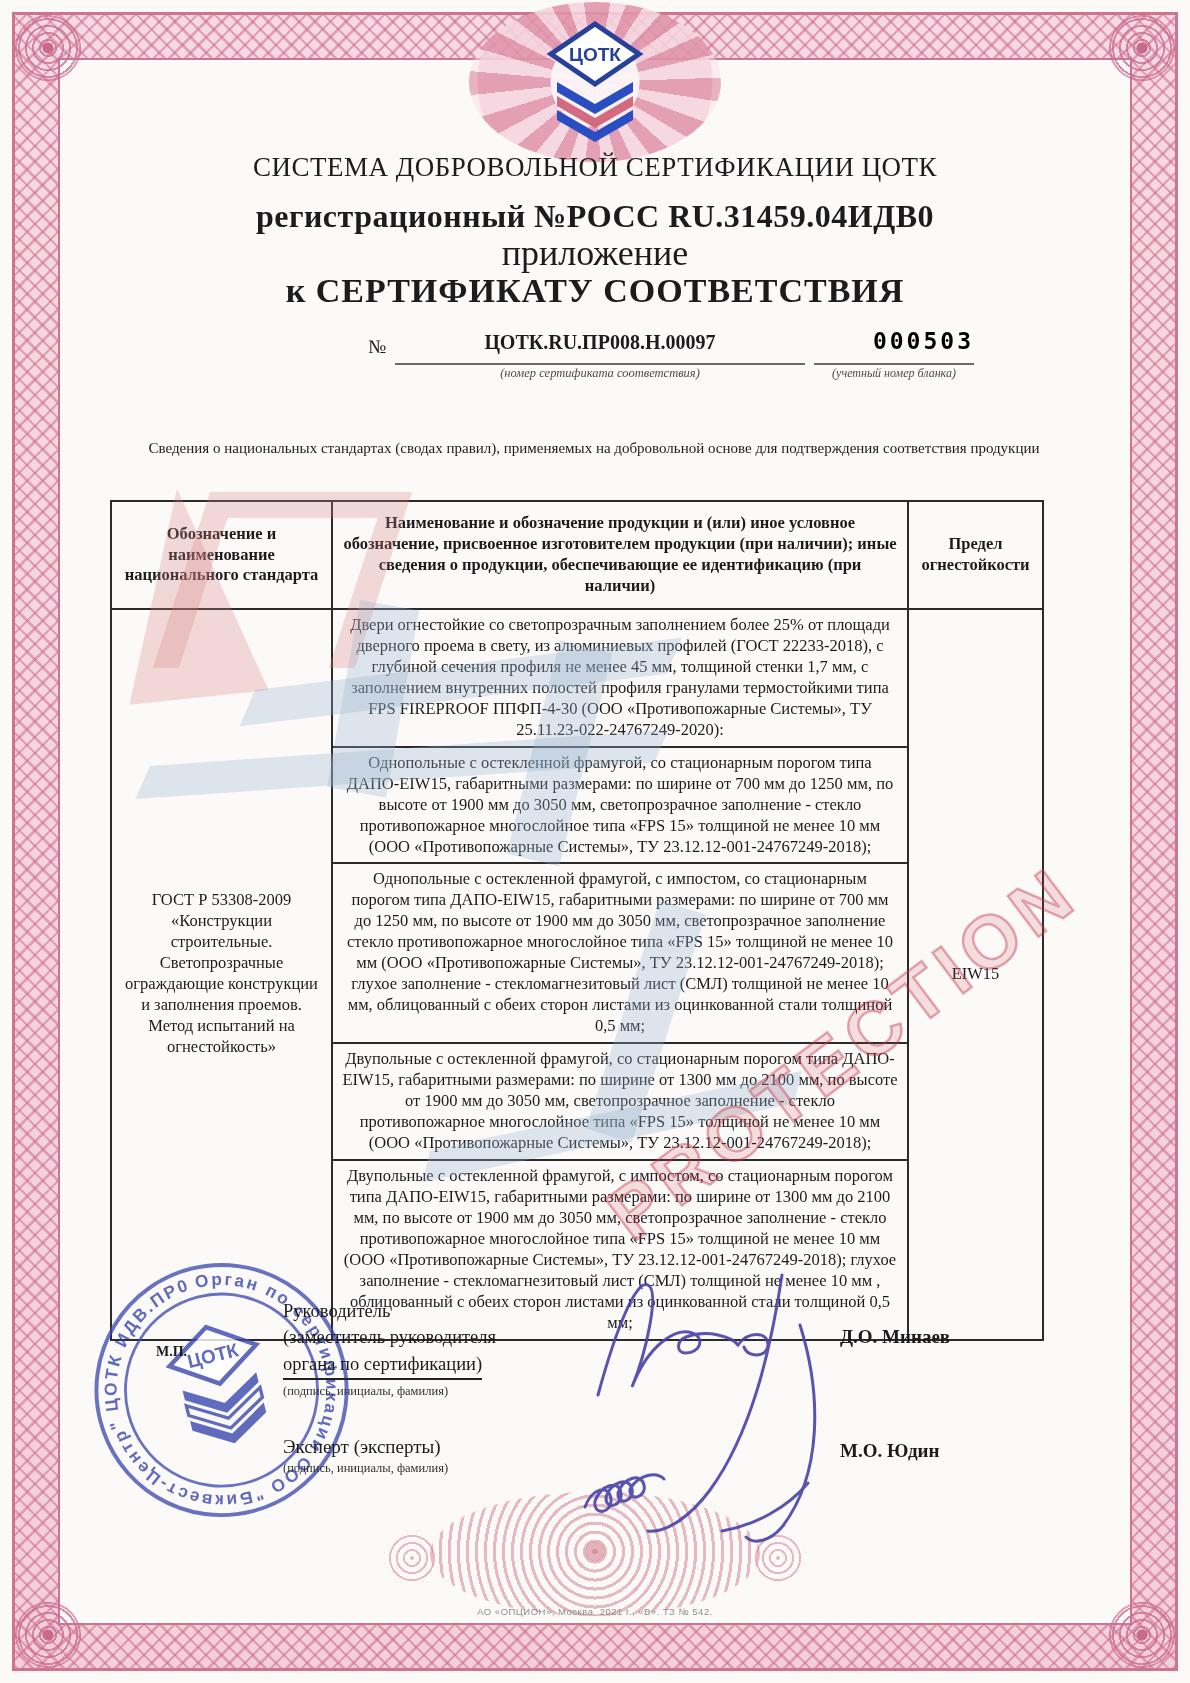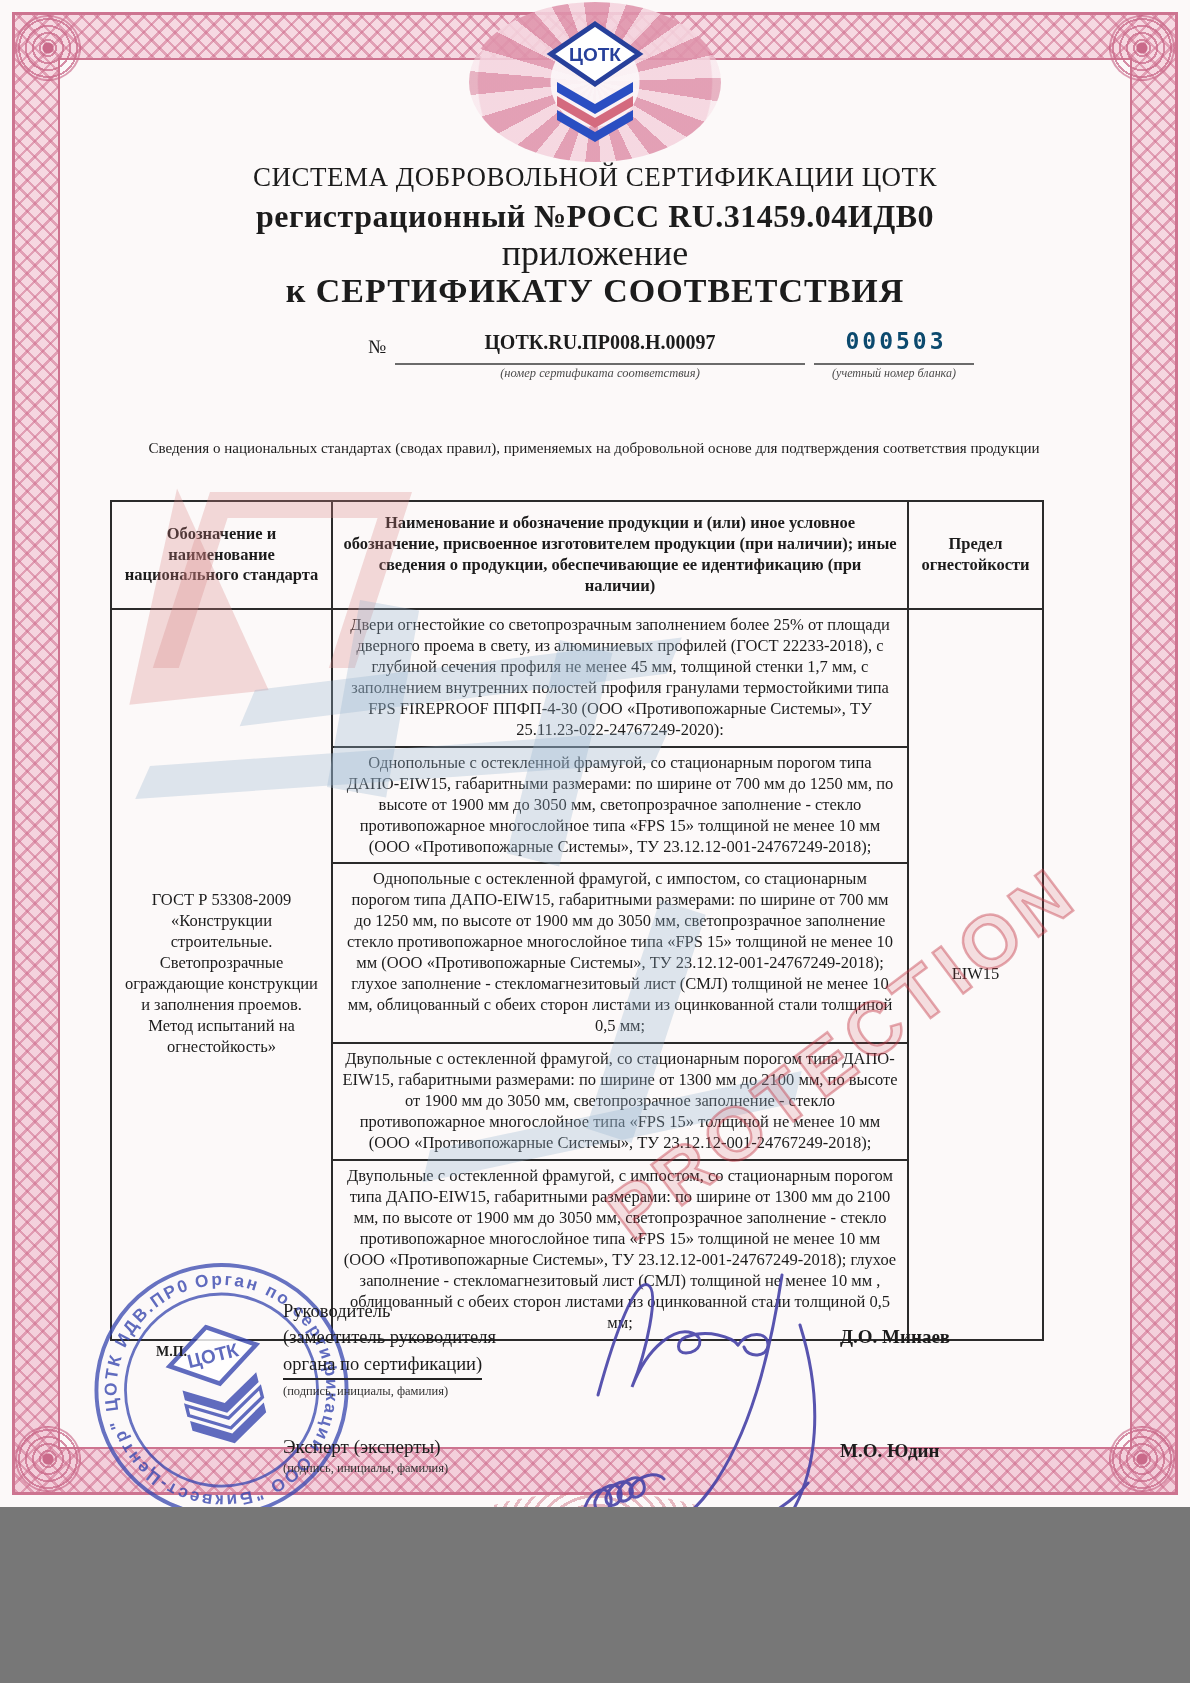--- a/index.html
+++ b/index.html
@@ -1,17 +1,17 @@
 <!DOCTYPE html>
 <html><head>
 <meta charset="utf-8">
 <style>
   html,body{margin:0;padding:0;background:#777;}
   .sheet{
-    position:relative; width:1190px; height:1507px; margin:0 auto;
+    position:relative; width:1190px; height:1683px; margin:0 auto;
     background:#fcf9f9; overflow:hidden;
     font-family:"Liberation Serif", serif; color:#1c1c1c;
   }
   
   .lace-band{
     position:absolute; inset:12px;
     background:
       repeating-linear-gradient(45deg, rgba(205,104,137,.50) 0 2.5px, rgba(255,255,255,0) 2.5px 11px),
       repeating-linear-gradient(-45deg, rgba(205,104,137,.50) 0 2.5px, rgba(255,255,255,0) 2.5px 11px),
       linear-gradient(#f6d9e2,#f3cfdb);
@@ -51,35 +51,35 @@
   }
   .rosette-bottom::before,.rosette-bottom::after{
     content:""; position:absolute; top:38px; width:56px; height:56px; border-radius:50%;
     background:repeating-radial-gradient(circle at 50% 50%, rgba(198,88,108,.5) 0 2px, rgba(0,0,0,0) 2px 7px);
   }
   .rosette-bottom::before{left:-46px;} .rosette-bottom::after{right:-46px;}
 
   
   .logo-top{position:absolute; left:50%; top:20px; transform:translateX(-50%); z-index:6;}
   .hline{position:absolute; width:100%; text-align:center; z-index:5;}
-  .t-system{top:162px; font-size:27px; letter-spacing:.5px;}
+  .t-system{top:152px; font-size:27px; letter-spacing:.5px;}
   .t-reg{top:198px; font-size:32px; font-weight:bold; letter-spacing:.5px;}
   .t-app{top:232px; font-size:36px;}
   .t-cert{top:272px; font-size:34px; font-weight:bold; letter-spacing:1px;}
 
   .no-sign{position:absolute; left:368px; top:336px; font-size:19px; z-index:5;}
   .cert-no{position:absolute; left:395px; top:331px; width:410px; text-align:center;
            font-size:20px; font-weight:bold; z-index:5;}
   .line-1{position:absolute; left:395px; top:341px; width:410px; height:22px;
           border-bottom:2px solid #6b6b6b; z-index:4;}
   .cap-1{position:absolute; left:395px; top:366px; width:410px; text-align:center;
          font-style:italic; font-size:12.5px; color:#4c4c4c; z-index:5;}
-  .blank-no{position:absolute; left:818px; top:328px; width:156px; text-align:center;
+  .blank-no{position:absolute; left:818px; top:328px; width:156px; text-align:right;
             font-family:"DejaVu Sans Mono", monospace; font-size:23px; font-weight:bold;
-            color:#0c4a6e; letter-spacing:3px; z-index:5;}
+            color:#000000; letter-spacing:3px; z-index:5;}
   .line-2{position:absolute; left:814px; top:341px; width:160px; height:22px;
           border-bottom:2px solid #6b6b6b; z-index:4;}
   .cap-2{position:absolute; left:804px; top:366px; width:180px; text-align:center;
          font-style:italic; font-size:12px; color:#4c4c4c; z-index:5;}
 
   .intro{position:absolute; left:118px; top:438px; width:952px; text-align:center;
          font-size:15px; line-height:1.35; z-index:5;}
 
   
   .tbl-wrap{position:absolute; left:110px; top:500px; width:932px; z-index:2;}

